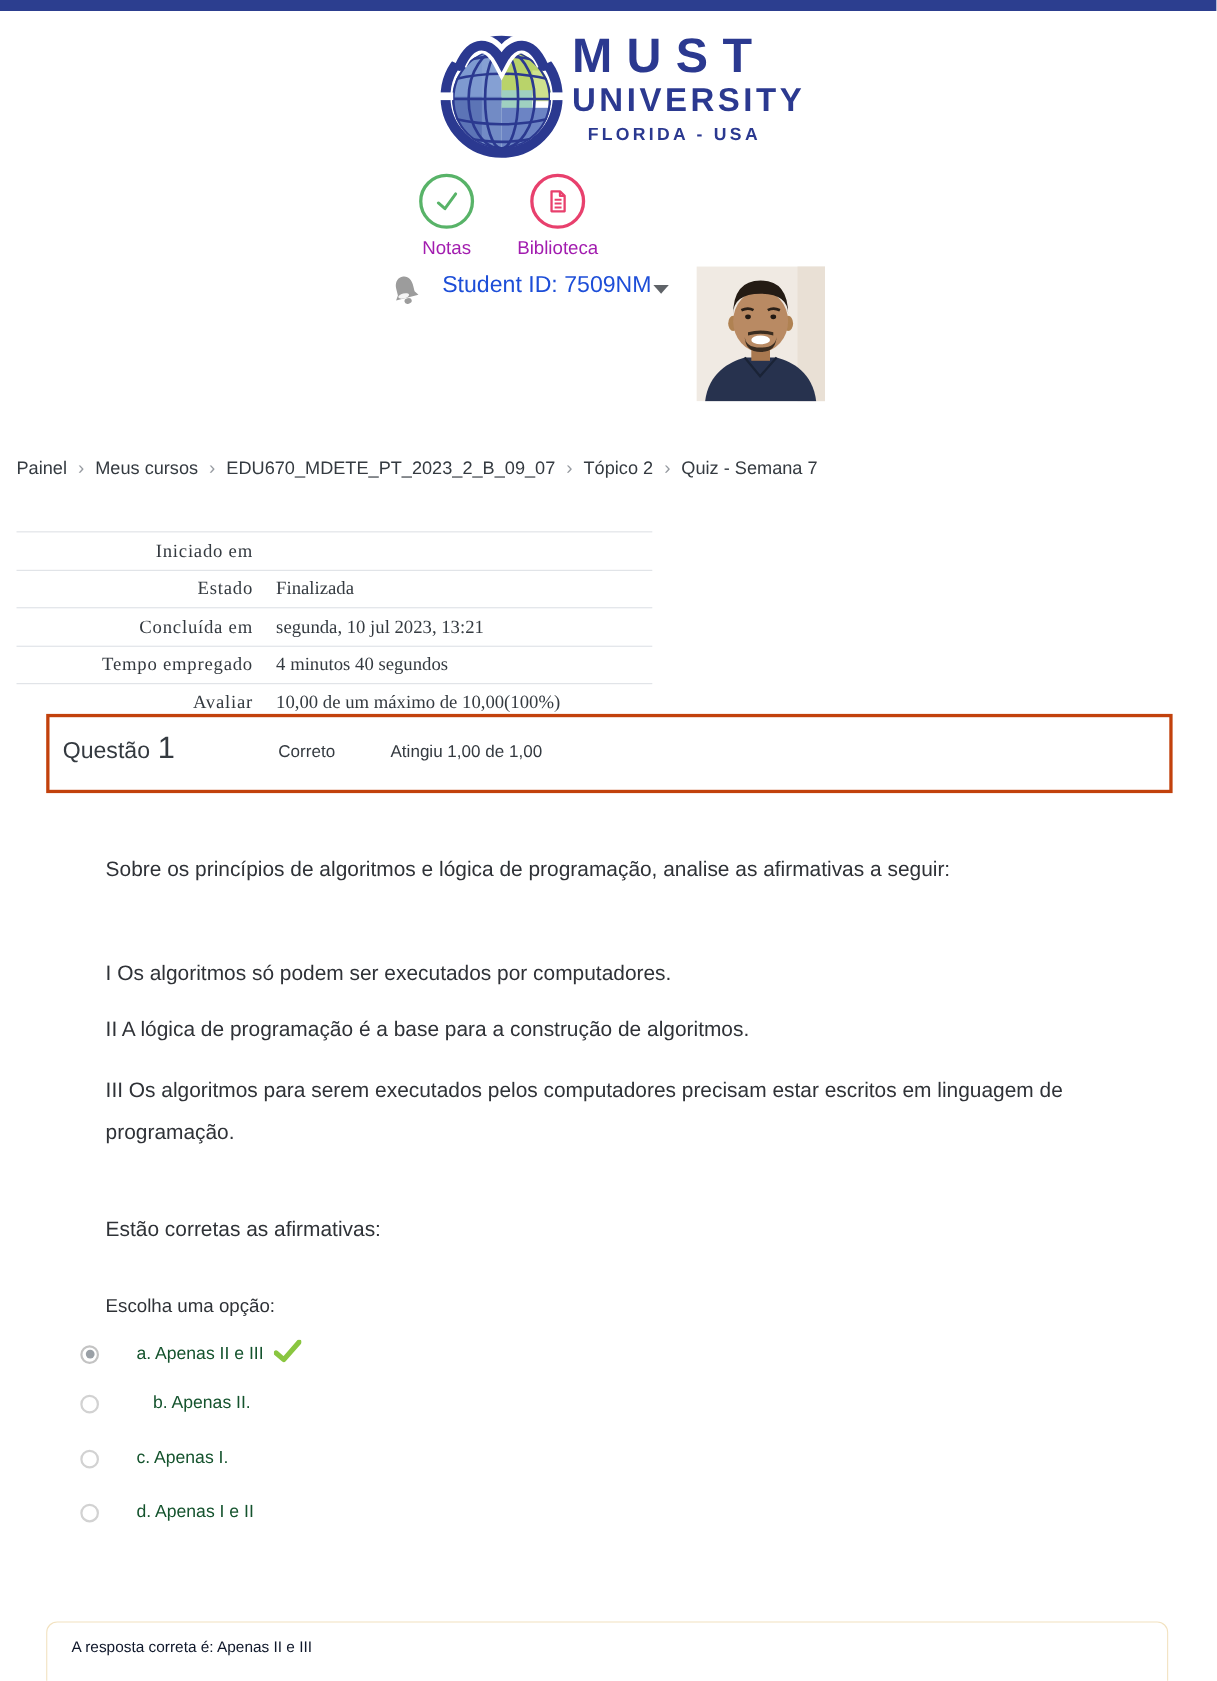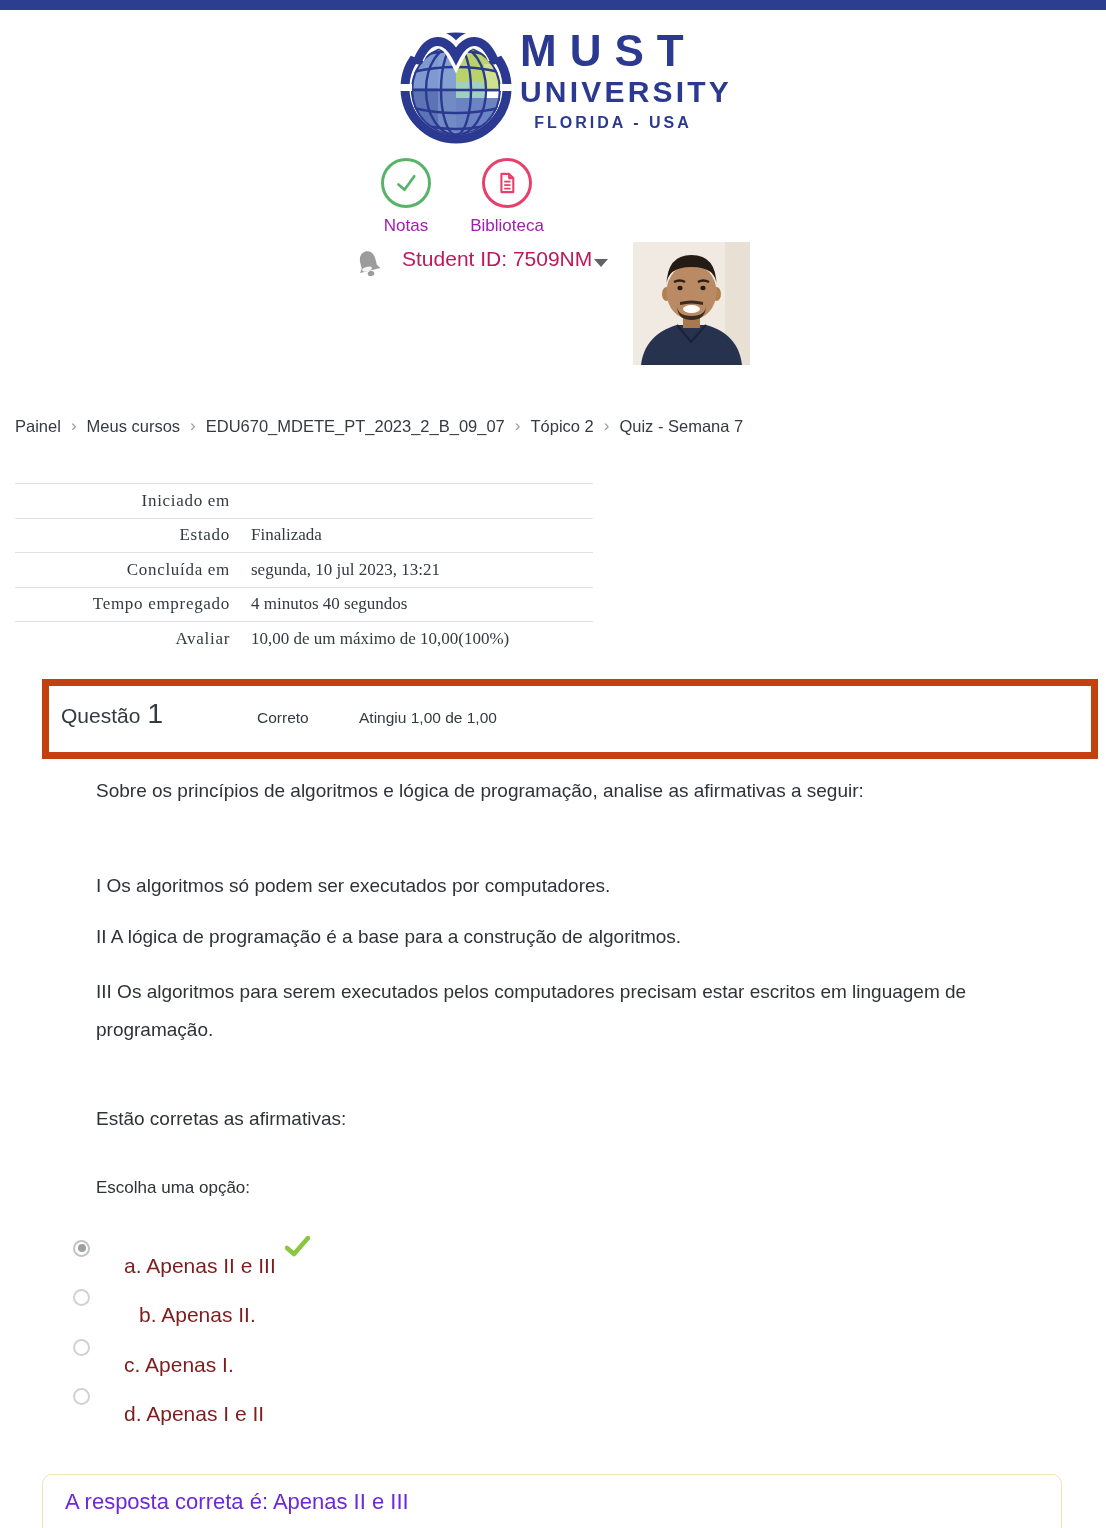--- a/index.html
+++ b/index.html
@@ -21,62 +21,62 @@
   .qlink{top:158px;text-align:center;cursor:pointer;}
   .qlink-notas{left:369px;width:74px;}
   .qlink-bib{left:460px;width:94px;}
   .qcircle{width:44px;height:44px;border-radius:50%;border:3px solid;margin:0 auto;
            display:flex;align-items:center;justify-content:center;background:#fff;}
   .qcircle.green{border-color:#58b368;}
   .qcircle.pink{border-color:#e8406d;}
   .qlabel{margin-top:8px;font-size:17px;color:#a21caf;}
   
   .bell{left:355px;top:249px;width:27px;height:29px;transform:rotate(-14deg);}
-  .studentid{left:402px;top:247px;font-size:21px;color:#be185d;cursor:pointer;}
+  .studentid{left:402px;top:247px;font-size:21px;color:#1d4ed8;cursor:pointer;}
   .caret{left:594px;top:259px;width:0;height:0;border-left:7px solid transparent;
          border-right:7px solid transparent;border-top:8px solid #5f6368;cursor:pointer;}
   .avatar{left:633px;top:242px;width:117px;height:123px;overflow:hidden;cursor:pointer;}
   
   .breadcrumb{left:15px;top:416px;display:flex;align-items:center;gap:10px;font-size:16.5px;}
   .crumb{color:#343a40;cursor:pointer;white-space:nowrap;}
   .crumb-sep{color:#979ba1;font-size:17px;}
   
   .summary{left:15px;top:483px;width:578px;font-family:Liberation Serif, serif;}
   .srow{display:flex;align-items:center;height:33.5px;border-top:1px solid #dee2e6;font-size:17px;}
   .slabel{width:215px;text-align:right;padding-right:21px;letter-spacing:.7px;color:#343a40;}
   .svalue{flex:1;color:#343a40;}
   
-  .qbox{left:42px;top:679px;width:1018px;height:66px;border:7px solid #c2410c;background:#fff;padding-left:24px;}
+  .qbox{left:42px;top:649px;width:1018px;height:66px;border:3px solid #c2410c;background:#fff;}
   .qno{position:absolute;left:12px;top:12px;font-size:21px;color:#343a40;}
   .qno b{font-size:28px;font-weight:normal;margin-left:7px;}
   .qstatus{position:absolute;left:208px;top:23px;font-size:15.5px;}
   .qpoints{position:absolute;left:310px;top:23px;font-size:15.5px;}
   
   .qtext{left:64px;width:940px;font-size:19px;color:#2f3237;margin-left:32px;}
   .prompt{top:780px;}
   .st1{top:875px;}
   .st2{top:926px;}
   .st3{top:973px;width:900px;line-height:38px;}
   .ask{top:1108px;}
   .choose{top:1178px;font-size:17px;}
   
   .opt{left:73px;display:flex;align-items:center;cursor:pointer;}
   .opt-a{top:1218px;} .opt-b{top:1267px;gap:15px;} .opt-c{top:1317px;} .opt-d{top:1366px;}
   .radio{width:17px;height:17px;border-radius:50%;border:2px solid #d2d2d2;background:#fff;
          box-sizing:border-box;position:relative;flex:0 0 auto;}
   .radio.selected{border-color:#c3c3c3;}
   .radio.selected::after{content:"";position:absolute;left:2.5px;top:2.5px;width:8px;height:8px;
          border-radius:50%;background:#9aa0a6;}
-  .optlabel{margin-left:34px;font-size:21px;color:#7f1d1d;margin-top:36px;}
+  .optlabel{margin-left:34px;font-size:16px;color:#14532d;}
   .check-icon{display:none;margin-left:9px;}
   .check-icon.visible{display:inline-block;}
   
   .feedback{left:42px;top:1474px;width:1018px;height:92px;border:1px solid #f2e2c0;
             border-radius:10px;background:#fff;}
-  .feedback-text{position:absolute;left:22px;top:14px;font-size:22px;color:#6d28d9;}
+  .feedback-text{position:absolute;left:22px;top:14px;font-size:14px;color:#0f172a;}
 </style>
 </head>
 <body>
 
 <div class="abs topbar"></div>
 
 <div class="abs logo-globe">
   <svg width="120" height="120" viewBox="0 0 120 120">
     <defs>
         <clipPath id="gc">

